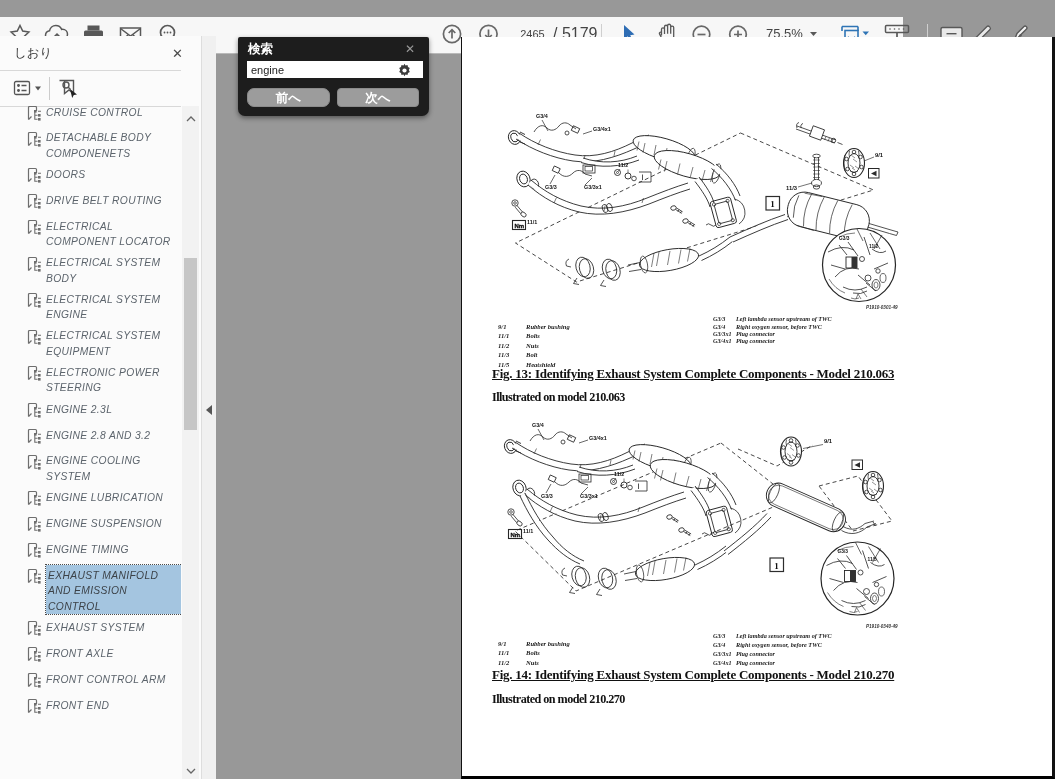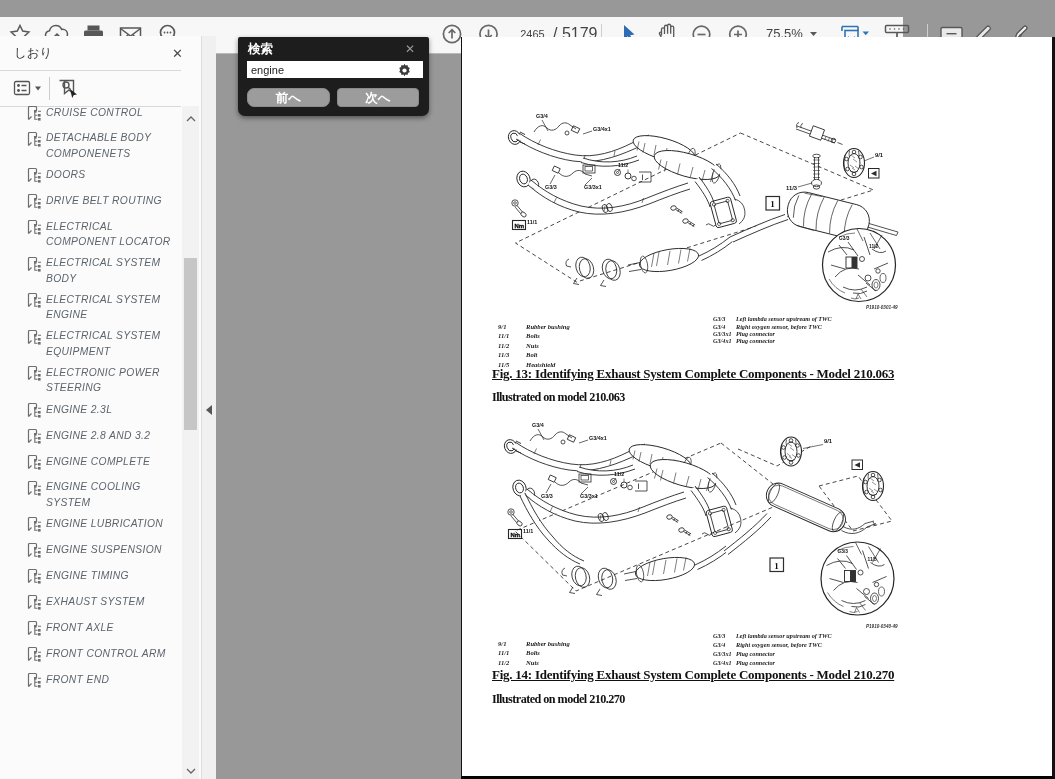--- a/index.html
+++ b/index.html
@@ -307,32 +307,20 @@
             <g stroke="#6e6e6e" fill="none" stroke-width="1.2">
               <path d="M1.5 14.5v-12q0-1 1-1h6q1 0 1 1v3.5"></path>
               <path d="M1.5 14.5l3-3"></path>
             </g>
             <g fill="#6e6e6e">
               <rect x="7" y="5" width="2.6" height="2.6"></rect>
               <rect x="11" y="9" width="2.6" height="2.6"></rect>
               <rect x="11" y="13" width="2.6" height="2.6"></rect>
             </g>
             <path d="M11 6.3h3M7.8 6.3v7.9h2.8M8 10.3h2.6" stroke="#6e6e6e" fill="none" stroke-width="1.1"></path>
-          </svg><span class="tx">ENGINE COMPLETE</span></div>
-        <div class="bm"><svg class="ic" width="15" height="16" viewBox="0 0 15 16">
-            <g stroke="#6e6e6e" fill="none" stroke-width="1.2">
-              <path d="M1.5 14.5v-12q0-1 1-1h6q1 0 1 1v3.5"></path>
-              <path d="M1.5 14.5l3-3"></path>
-            </g>
-            <g fill="#6e6e6e">
-              <rect x="7" y="5" width="2.6" height="2.6"></rect>
-              <rect x="11" y="9" width="2.6" height="2.6"></rect>
-              <rect x="11" y="13" width="2.6" height="2.6"></rect>
-            </g>
-            <path d="M11 6.3h3M7.8 6.3v7.9h2.8M8 10.3h2.6" stroke="#6e6e6e" fill="none" stroke-width="1.1"></path>
           </svg><span class="tx">ENGINE COOLING<br>SYSTEM</span></div>
         <div class="bm"><svg class="ic" width="15" height="16" viewBox="0 0 15 16">
             <g stroke="#6e6e6e" fill="none" stroke-width="1.2">
               <path d="M1.5 14.5v-12q0-1 1-1h6q1 0 1 1v3.5"></path>
               <path d="M1.5 14.5l3-3"></path>
             </g>
             <g fill="#6e6e6e">
               <rect x="7" y="5" width="2.6" height="2.6"></rect>
               <rect x="11" y="9" width="2.6" height="2.6"></rect>
               <rect x="11" y="13" width="2.6" height="2.6"></rect>
@@ -356,20 +344,32 @@
               <path d="M1.5 14.5v-12q0-1 1-1h6q1 0 1 1v3.5"></path>
               <path d="M1.5 14.5l3-3"></path>
             </g>
             <g fill="#6e6e6e">
               <rect x="7" y="5" width="2.6" height="2.6"></rect>
               <rect x="11" y="9" width="2.6" height="2.6"></rect>
               <rect x="11" y="13" width="2.6" height="2.6"></rect>
             </g>
             <path d="M11 6.3h3M7.8 6.3v7.9h2.8M8 10.3h2.6" stroke="#6e6e6e" fill="none" stroke-width="1.1"></path>
           </svg><span class="tx">ENGINE TIMING</span></div>
+        <div class="bm sel"><svg class="ic" width="15" height="16" viewBox="0 0 15 16">
+            <g stroke="#6e6e6e" fill="none" stroke-width="1.2">
+              <path d="M1.5 14.5v-12q0-1 1-1h6q1 0 1 1v3.5"></path>
+              <path d="M1.5 14.5l3-3"></path>
+            </g>
+            <g fill="#6e6e6e">
+              <rect x="7" y="5" width="2.6" height="2.6"></rect>
+              <rect x="11" y="9" width="2.6" height="2.6"></rect>
+              <rect x="11" y="13" width="2.6" height="2.6"></rect>
+            </g>
+            <path d="M11 6.3h3M7.8 6.3v7.9h2.8M8 10.3h2.6" stroke="#6e6e6e" fill="none" stroke-width="1.1"></path>
+          </svg><span class="tx">EXHAUST MANIFOLD<br>AND EMISSION<br>CONTROL</span></div>
         <div class="bm"><svg class="ic" width="15" height="16" viewBox="0 0 15 16">
             <g stroke="#6e6e6e" fill="none" stroke-width="1.2">
               <path d="M1.5 14.5v-12q0-1 1-1h6q1 0 1 1v3.5"></path>
               <path d="M1.5 14.5l3-3"></path>
             </g>
             <g fill="#6e6e6e">
               <rect x="7" y="5" width="2.6" height="2.6"></rect>
               <rect x="11" y="9" width="2.6" height="2.6"></rect>
               <rect x="11" y="13" width="2.6" height="2.6"></rect>
             </g>

